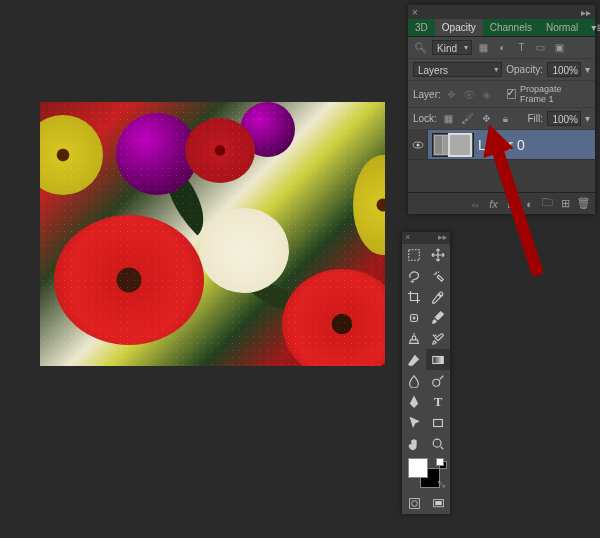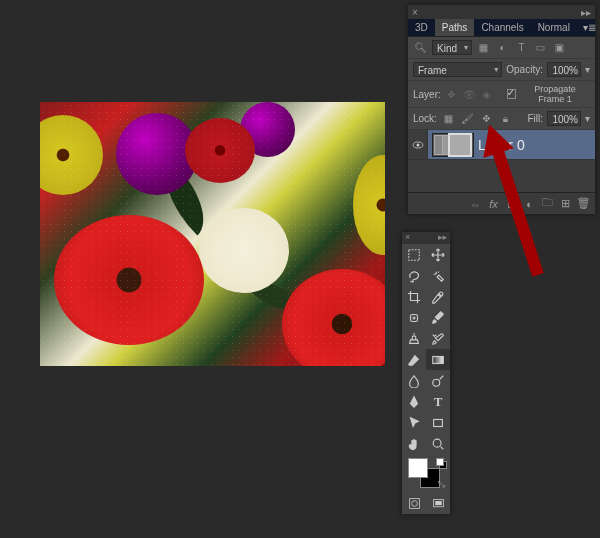--- a/index.html
+++ b/index.html
@@ -21,26 +21,26 @@
   .ball2 { left:58%; top:0%; width:55px; height:55px; background:radial-gradient(circle at 35% 32%,#c000c0 0%,#700070 55%,#3a003a 100%); }
   .leaf { position:absolute; background:#1a3015; transform:rotate(45deg); }
   .l1 { left:32%; top:30%; width:70px; height:35px; border-radius:0 100% 0 100%; }
   .l2 { left:60%; top:68%; width:55px; height:28px; border-radius:100% 0 100% 0; background:#223818; }
   .specks { position:absolute; inset:0; background-image:radial-gradient(rgba(255,255,255,.45) .6px,transparent .6px); background-size:7px 7px; opacity:.35; }
 
   
   .layers-panel { position:absolute; right:5px; top:5px; width:187px; background:#454545; color:#cfcfcf; font-size:10px; box-shadow:0 0 6px rgba(0,0,0,.5); }
   .panel-header { display:flex; justify-content:space-between; padding:2px 4px; background:#333; height:14px; }
   .panel-header span { font-size:10px; color:#999; cursor:pointer; }
-  .tabs { display:flex; background:#0f172a; border-bottom:1px solid #222; }
+  .tabs { display:flex; background:#14532d; border-bottom:1px solid #222; }
   .tab { padding:3px 7px; font-size:10px; color:#aaa; cursor:pointer; }
   .tab.active { background:#454545; color:#ddd; }
   .tab-menu { margin-left:auto; padding:3px 6px; color:#aaa; cursor:pointer; }
   .row { display:flex; align-items:center; padding:3px 5px; gap:4px; border-bottom:1px solid #3a3a3a; min-height:20px; }
-  .row-label { font-size:10px; color:#bbb;text-align:center; }
+  .row-label { font-size:10px; color:#bbb; }
   .dropdown { flex:1; background:#3a3a3a; border:1px solid #2a2a2a; color:#ccc; font-size:10px; padding:1px 14px 1px 4px; height:15px; line-height:13px; position:relative; }
   .dropdown::after { content:"▾"; position:absolute; right:3px; top:0; font-size:8px; color:#aaa; }
   .num-field { width:34px; background:#3a3a3a; border:1px solid #2a2a2a; color:#ccc; font-size:10px; padding:1px 2px; height:15px; line-height:13px; text-align:right; }
   .pct { font-size:10px; color:#aaa; }
   .icon-btn { width:15px; height:15px; color:#999; display:inline-flex; align-items:center; justify-content:center; font-size:10px; border:0; background:none; cursor:pointer; }
   .icon-btn.dim { color:#666; }
   .checkbox { width:10px; height:10px; border:1px solid #888; display:inline-block; position:relative; }
   .checkbox.checked::after { content:"✓"; position:absolute; top:-3px; left:-1px; font-size:10px; color:#ccc; }
   .layer-list { background:#3c3c3c; height:62px; overflow:auto; }
   .layer-item { display:flex; align-items:center; height:30px; background:#586a8a; border-bottom:1px solid #333; }
@@ -98,36 +98,36 @@
   <div class="specks"></div>
 </div>
 
 <div class="layers-panel">
   <div class="panel-header">
     <span>×</span>
     <span>▸▸</span>
   </div>
   <div class="tabs">
     <div class="tab">3D</div>
-    <div class="tab active">Paths</div>
+    <div class="tab active">Opacity</div>
     <div class="tab">Channels</div>
     <div class="tab">Normal</div>
     <div class="tab-menu">▾≣</div>
   </div>
   <div class="row">
     <span class="icon-btn">🔍︎</span>
     <div class="dropdown" style="flex:0 0 40px">Kind</div>
     <span class="icon-btn">▦</span>
     <span class="icon-btn">◐</span>
     <span class="icon-btn">T</span>
     <span class="icon-btn">▭</span>
     <span class="icon-btn">▣</span>
   </div>
   <div class="row">
-    <div class="dropdown">Frame</div>
+    <div class="dropdown">Layers</div>
     <span class="row-label">Opacity:</span>
     <div class="num-field">100%</div>
     <span class="pct">▾</span>
   </div>
   <div class="row">
     <span class="row-label">Layer:</span>
     <span class="icon-btn dim">✥</span>
     <span class="icon-btn dim">👁︎</span>
     <span class="icon-btn dim">◈</span>
     <span style="width:6px"></span>

